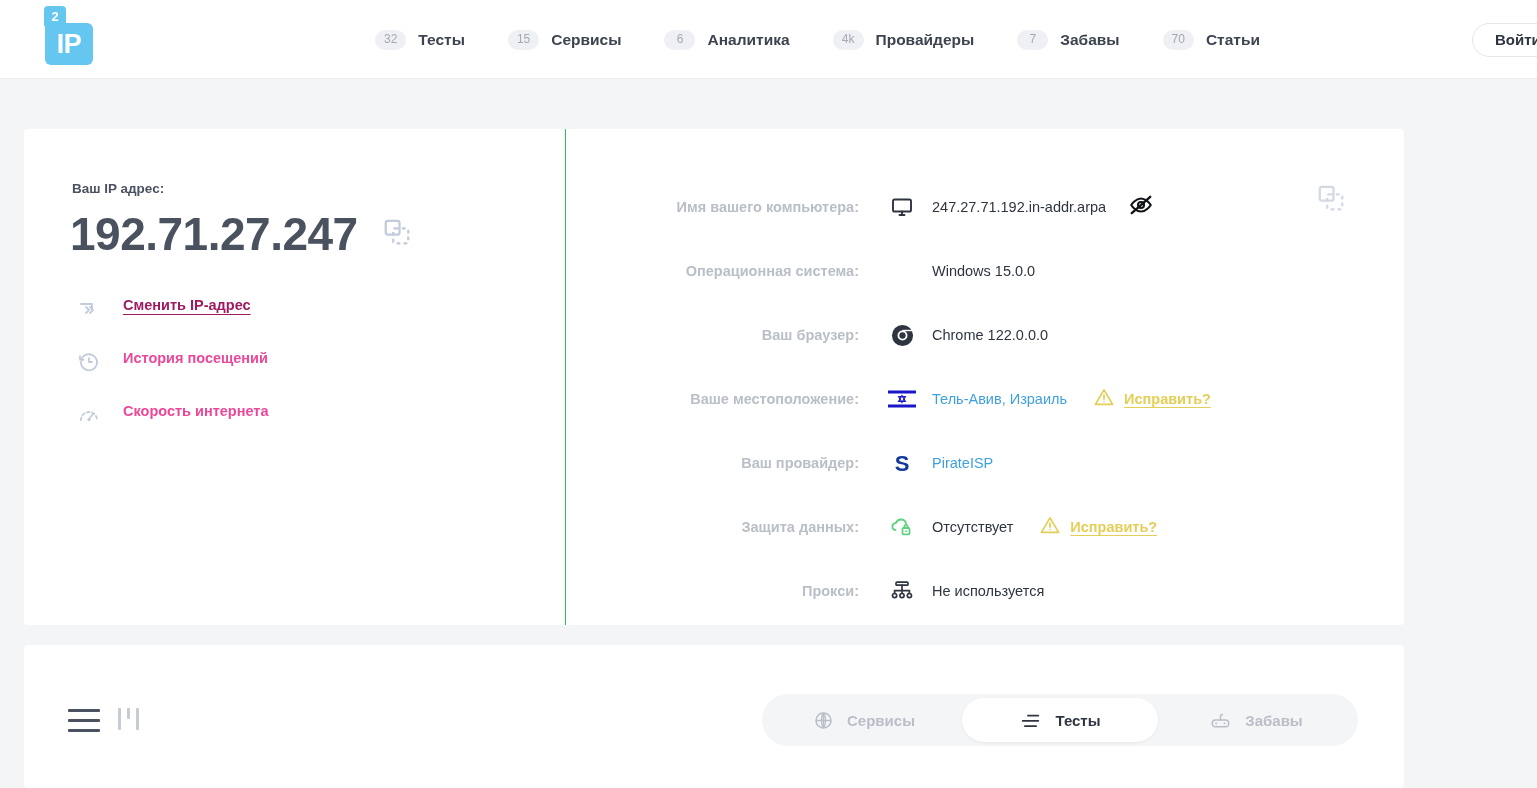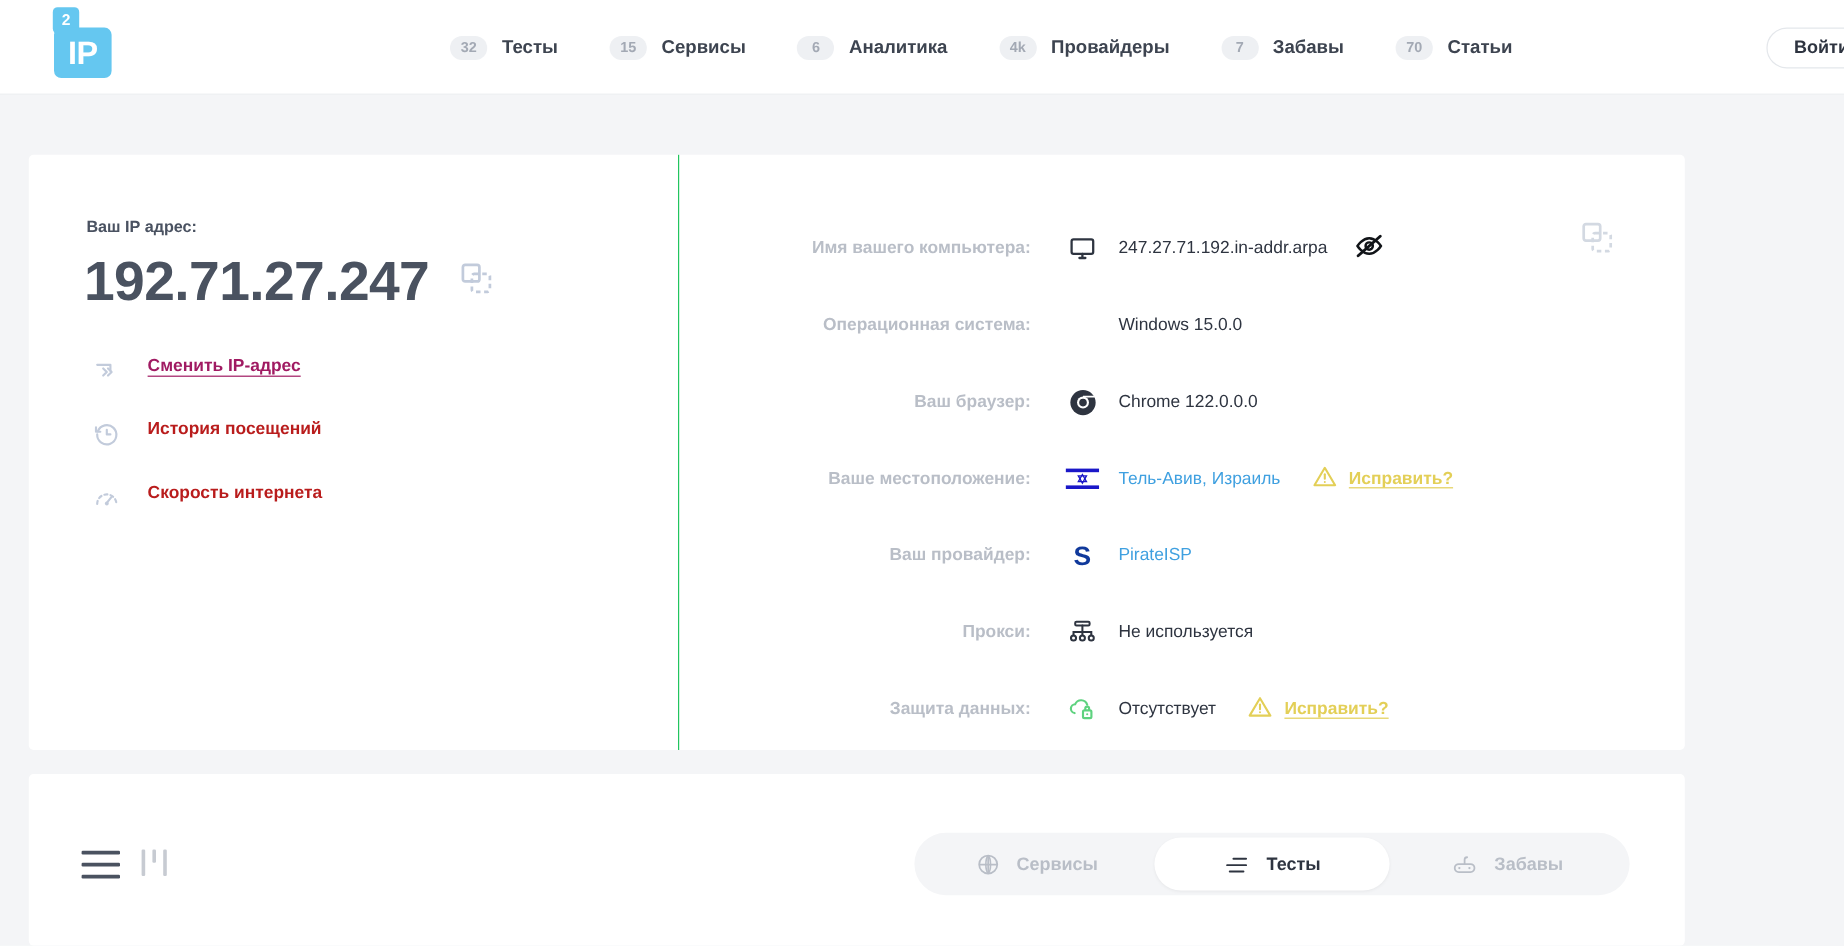--- a/index.html
+++ b/index.html
@@ -70,21 +70,21 @@
     display: flex;
     align-items: center;
     margin-right: 43px;
     cursor: pointer;
     white-space: nowrap;
   }
   .nav-badge {
     background: #eef0f3;
     color: #a3a9b4;
     font-size: 12px;
-    font-weight: bold;
+    font-weight: normal;
     border-radius: 10px;
     padding: 3px 9px 4px;
     min-width: 31px;
     text-align: center;
     margin-right: 12px;
     line-height: 13px;
   }
   .nav-label {
     color: #3d4450;
     font-size: 15.5px;
@@ -172,21 +172,21 @@
   .side-link-icon {
     width: 34px;
     display: flex;
     justify-content: center;
     align-items: center;
     margin-right: 17px;
   }
   .side-link-text {
     font-size: 14.5px;
     font-weight: bold;
-    color: #b91c1c;
+    color: #ec4899;
   }
   .side-link-text.accent {
     color: #a01a62;
     text-decoration: underline;
     text-underline-offset: 4px;
   }
 
   
   .info-rows {
     position: absolute;
@@ -496,34 +496,20 @@
         <div class="info-term">Ваш провайдер:</div>
         <span class="info-icon">
           <svg width="24" height="26" viewBox="0 0 24 26">
             <text x="12" y="21" text-anchor="middle" font-family="'Liberation Sans', sans-serif" font-size="22" font-weight="bold" fill="#10399b">S</text>
           </svg>
         </span>
         <div class="info-value link">PirateISP</div>
       </div>
 
       <div class="info-row">
-        <div class="info-term">Прокси:</div>
-        <span class="info-icon">
-          <svg width="24" height="24" viewBox="0 0 24 24" fill="none">
-            <rect x="6" y="3.2" width="12" height="3" rx="1" stroke="#2e3440" stroke-width="1.7"></rect>
-            <path d="M12 6.2v4M4.6 14.3v-2.6h14.8v2.6M12 10.2v4.1" stroke="#2e3440" stroke-width="1.7" stroke-linecap="round"></path>
-            <circle cx="4.6" cy="16.6" r="2.1" stroke="#2e3440" stroke-width="1.7"></circle>
-            <circle cx="12" cy="16.6" r="2.1" stroke="#2e3440" stroke-width="1.7"></circle>
-            <circle cx="19.4" cy="16.6" r="2.1" stroke="#2e3440" stroke-width="1.7"></circle>
-          </svg>
-        </span>
-        <div class="info-value">Не используется</div>
-      </div>
-
-      <div class="info-row">
         <div class="info-term">Защита данных:</div>
         <span class="info-icon">
           <svg width="26" height="24" viewBox="0 0 26 24" fill="none">
             <path d="M6.5 15.2a3.7 3.7 0 0 1 .5-7.35A5.3 5.3 0 0 1 17 8.3" stroke="#5ed27f" stroke-width="1.8" stroke-linecap="round"></path>
             <rect x="13.5" y="13" width="7" height="6.4" rx="1.2" stroke="#5ed27f" stroke-width="1.8"></rect>
             <path d="M15.4 13v-1.6a1.6 1.6 0 0 1 3.2 0V13" stroke="#5ed27f" stroke-width="1.8"></path>
             <circle cx="17" cy="16.2" r="0.9" fill="#5ed27f"></circle>
           </svg>
         </span>
         <div class="info-value">Отсутствует</div>
@@ -532,20 +518,34 @@
             <svg width="22" height="22" viewBox="0 0 24 24" fill="none">
               <path d="M12 4.2L21.4 20H2.6z" stroke="#e3cf57" stroke-width="1.9" stroke-linejoin="round"></path>
               <path d="M12 10v4.2" stroke="#e3cf57" stroke-width="1.9" stroke-linecap="round"></path>
               <circle cx="12" cy="17" r="0.9" fill="#e3cf57"></circle>
             </svg>
           </span>
           <span class="warn-text">Исправить?</span>
         </span>
       </div>
 
+      <div class="info-row">
+        <div class="info-term">Прокси:</div>
+        <span class="info-icon">
+          <svg width="24" height="24" viewBox="0 0 24 24" fill="none">
+            <rect x="6" y="3.2" width="12" height="3" rx="1" stroke="#2e3440" stroke-width="1.7"></rect>
+            <path d="M12 6.2v4M4.6 14.3v-2.6h14.8v2.6M12 10.2v4.1" stroke="#2e3440" stroke-width="1.7" stroke-linecap="round"></path>
+            <circle cx="4.6" cy="16.6" r="2.1" stroke="#2e3440" stroke-width="1.7"></circle>
+            <circle cx="12" cy="16.6" r="2.1" stroke="#2e3440" stroke-width="1.7"></circle>
+            <circle cx="19.4" cy="16.6" r="2.1" stroke="#2e3440" stroke-width="1.7"></circle>
+          </svg>
+        </span>
+        <div class="info-value">Не используется</div>
+      </div>
+
     </div>
   </div>
 </div>
 
 <div class="bottom-card">
   <div class="hamburger">
     <span></span>
       <span></span>
       <span></span>
   </div>

